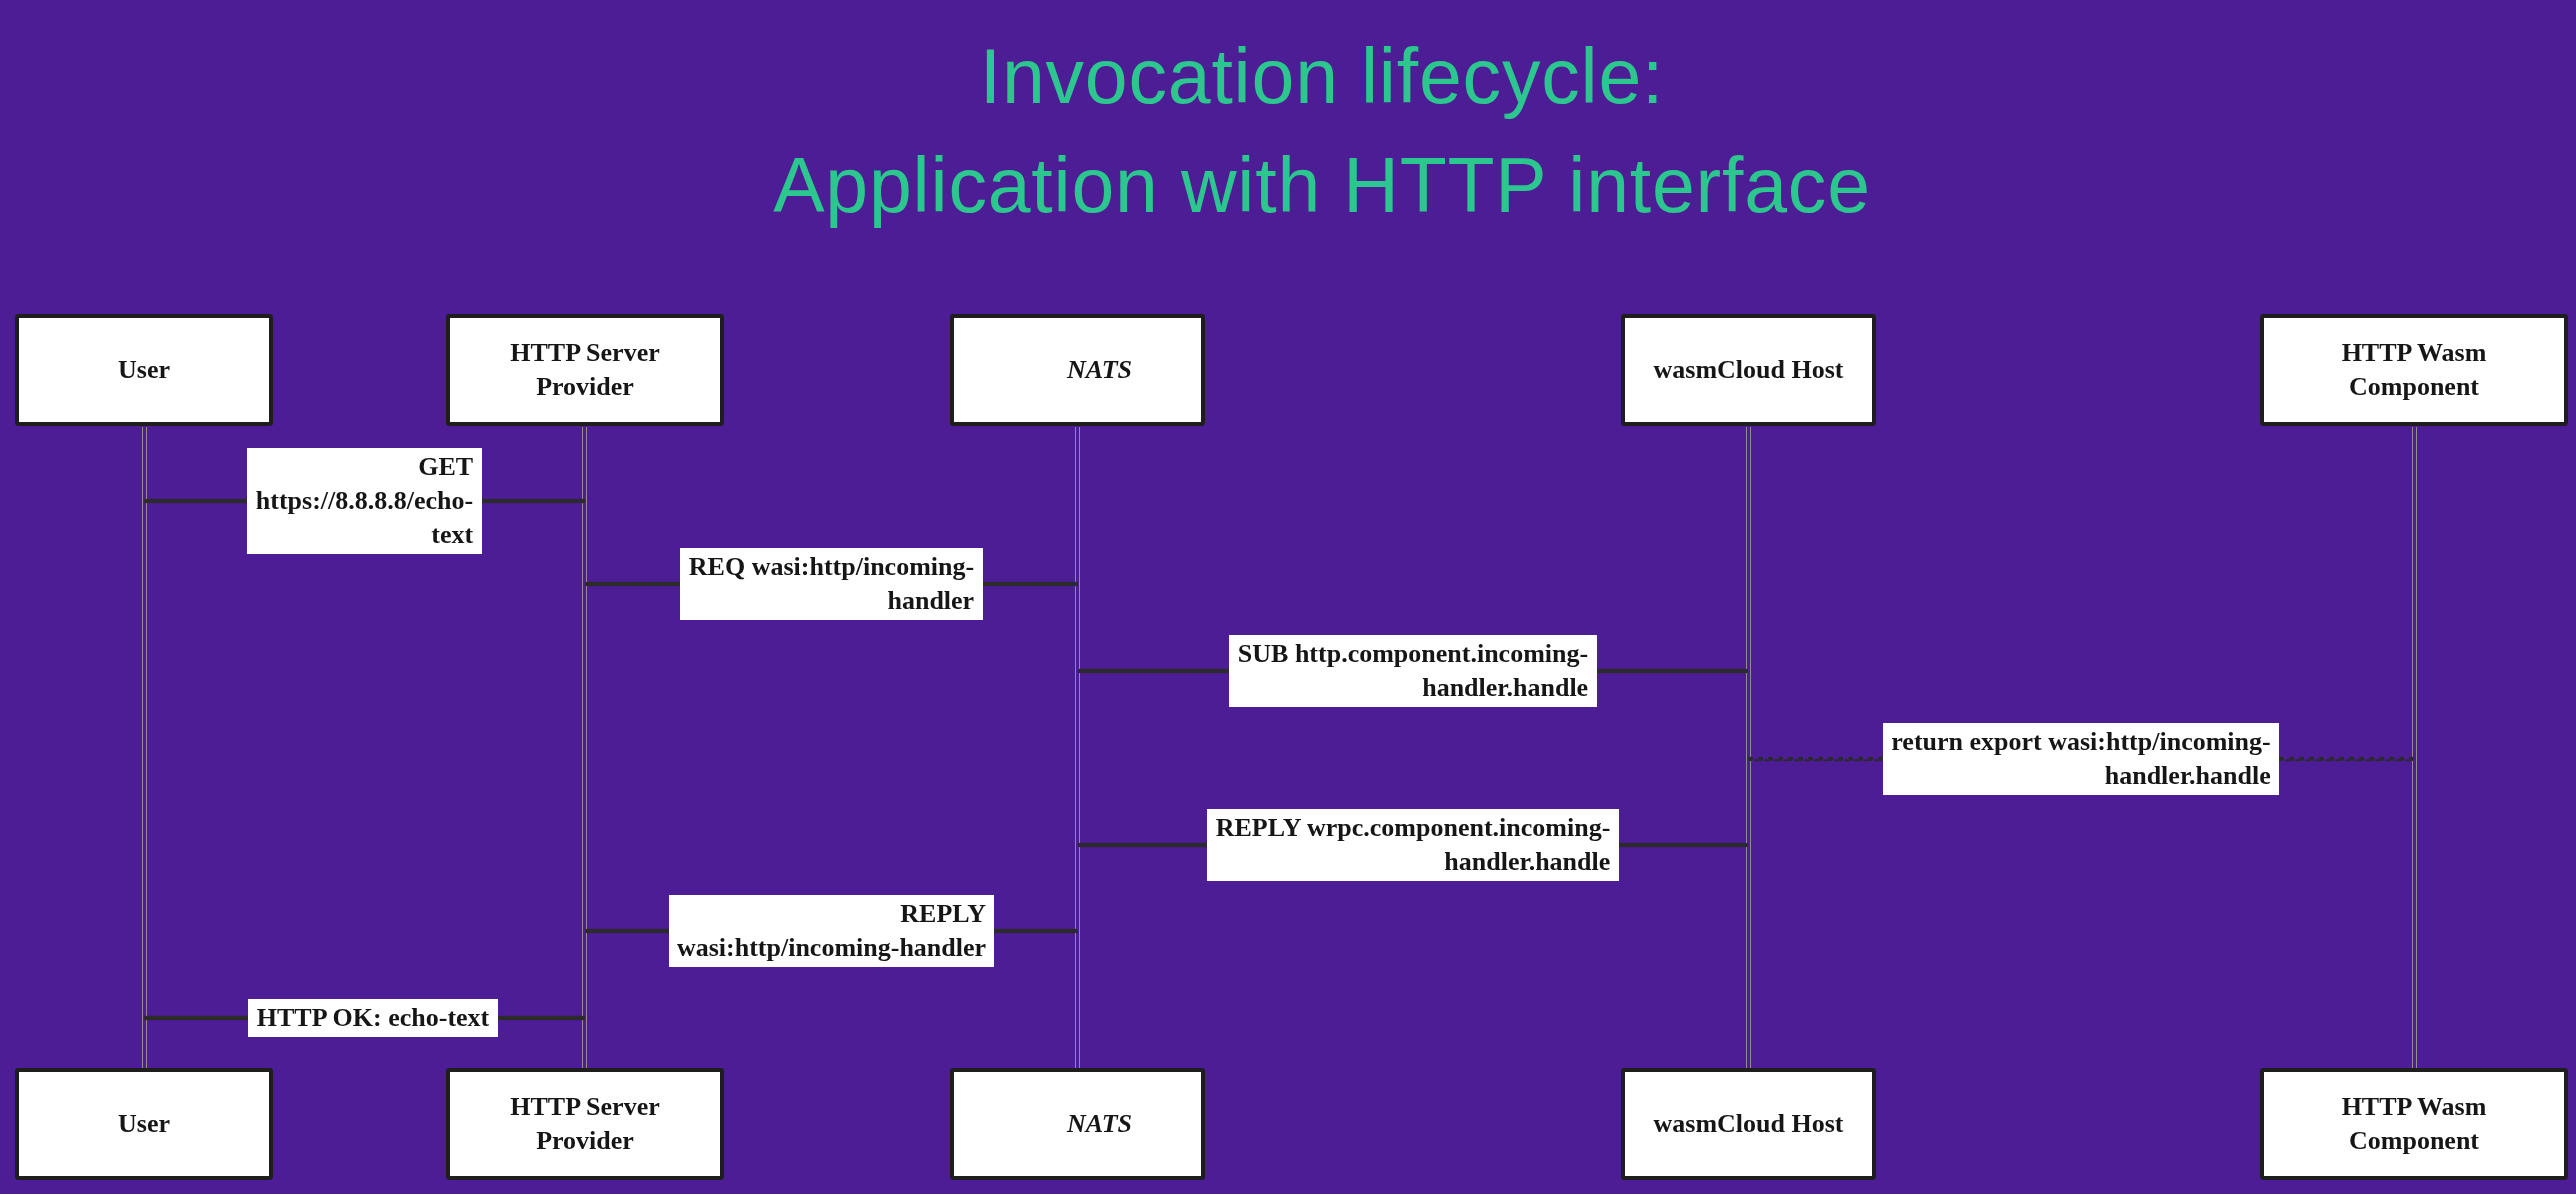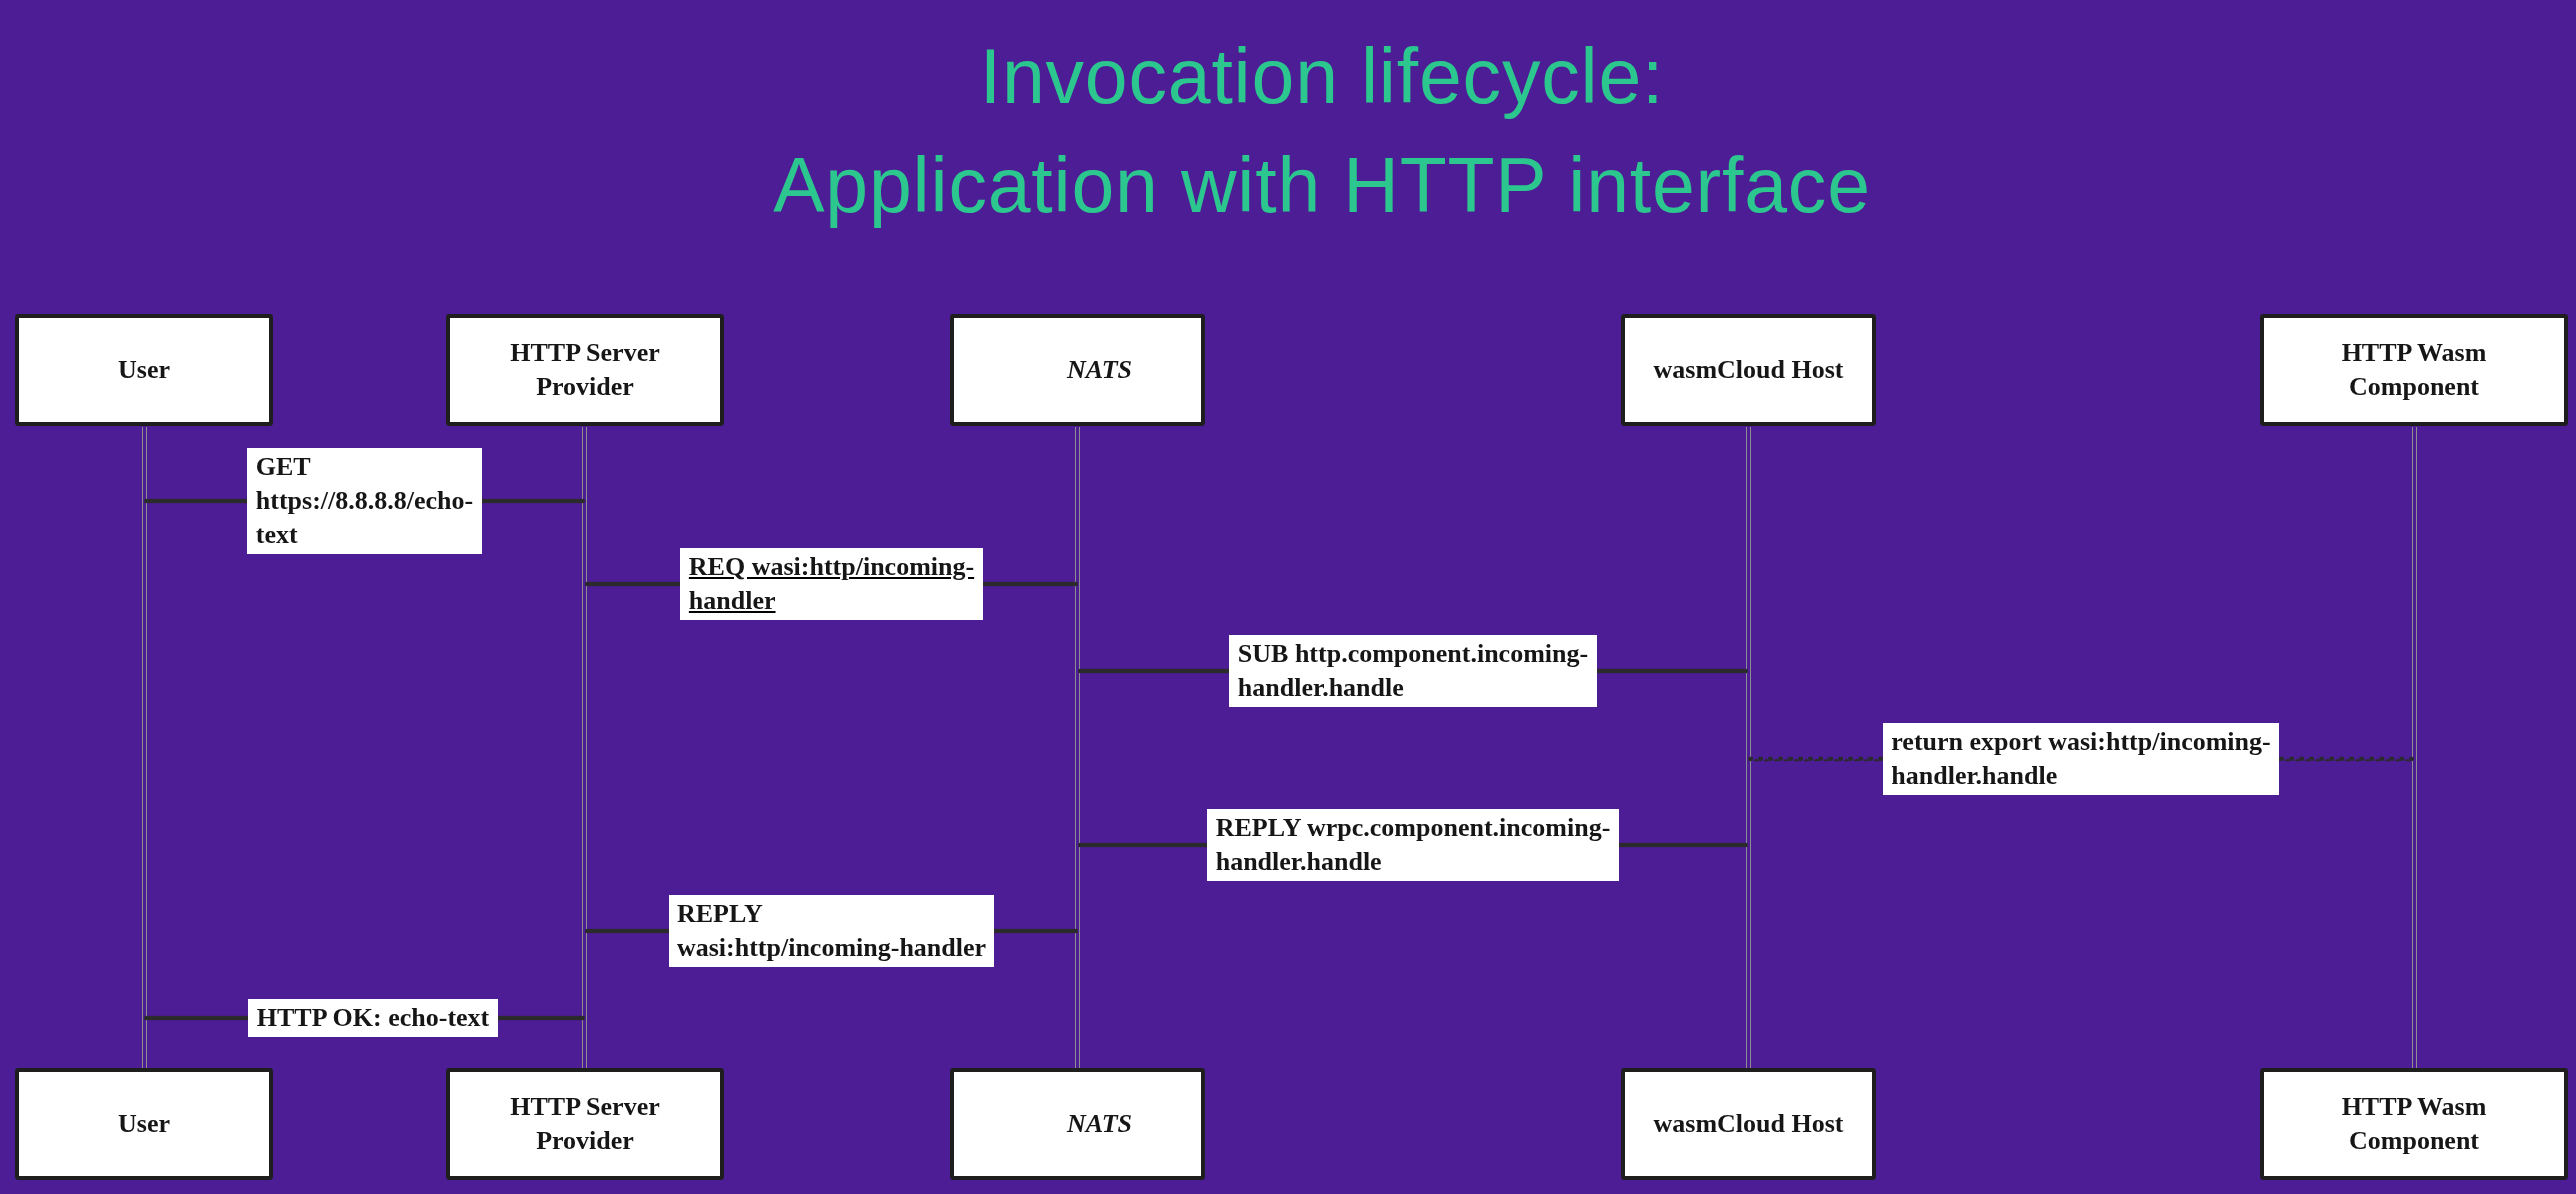--- a/index.html
+++ b/index.html
@@ -67,21 +67,21 @@
   .mline.dotted { border-top-style: dotted; }
   .mlabel {
     position: relative;
     background: #ffffff;
     padding: 1.7px 8.4px;
     font-family: cursive;
     font-size: 26px;
     line-height: 34px;
     font-weight: 600;
     color: var(--text, #161616);
-    text-align: left;
+    text-align: right;
     white-space: pre-line;
   }
 </style>
 </head>
 <body>
 
 <div id="canvas">
   <div class="title">Invocation lifecycle:
 Application with HTTP interface</div>
   <div id="diagram">
@@ -123,21 +123,21 @@
         <span class="plabel">HTTP Wasm
 Component</span>
       </div>
       <div class="lifeline" style="left: 2412px;"></div>
       <div class="message" style="left: 144px; width: 441px; top: 438px; height: 126px;">
         <div class="mline"></div>
         <span class="mlabel">GET
 https://8.8.8.8/echo-
 text</span>
       </div>
-      <div class="message" style="left: 585px; width: 493px; top: 521px; height: 126px; text-decoration: underline;">
+      <div class="message" style="left: 585px; width: 493px; top: 521px; height: 126px;">
         <div class="mline"></div>
         <span class="mlabel">REQ wasi:http/incoming-
 handler</span>
       </div>
       <div class="message" style="left: 1078px; width: 670px; top: 608px; height: 126px;">
         <div class="mline"></div>
         <span class="mlabel">SUB http.component.incoming-
 handler.handle</span>
       </div>
       <div class="message" style="left: 1748px; width: 666px; top: 696px; height: 126px;">

